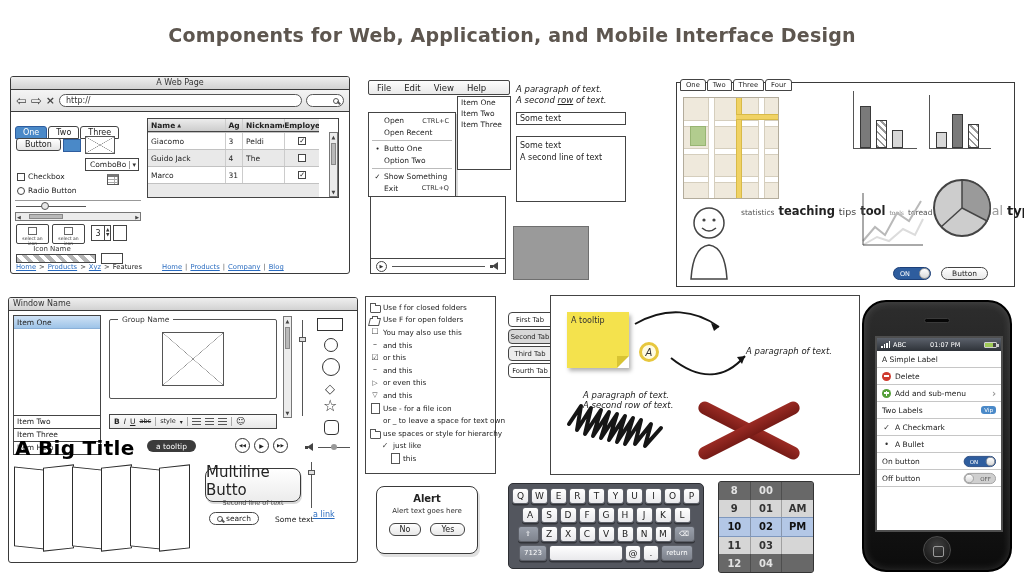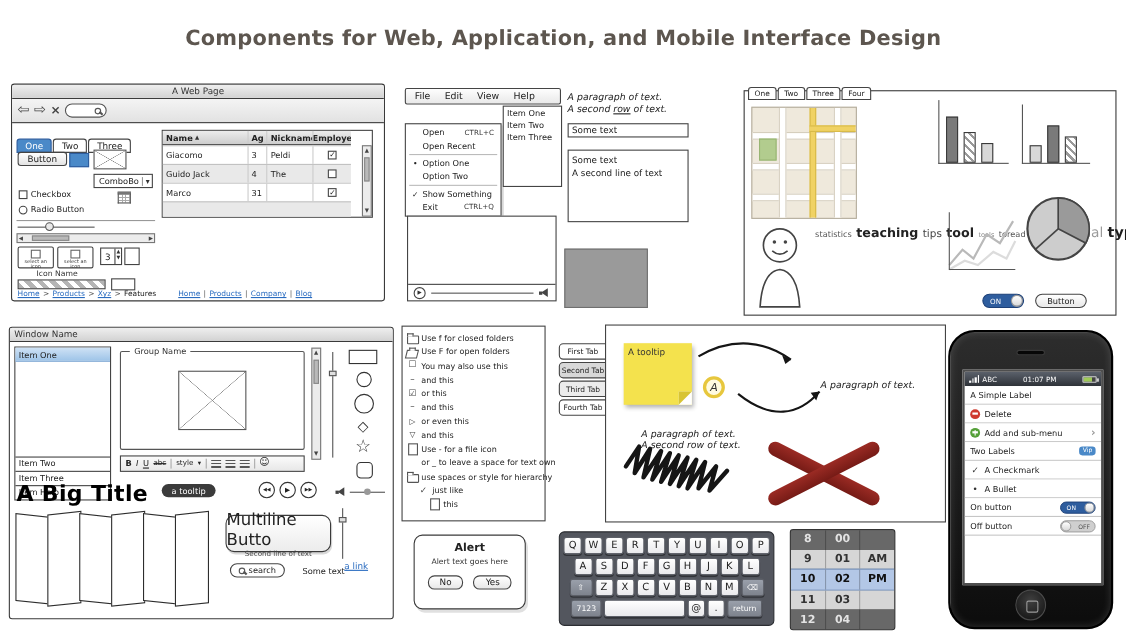--- a/index.html
+++ b/index.html
@@ -209,20 +209,21 @@
 <div id="canvas">
 
   <div class="sheet-title">Components for Web, Application, and Mobile Interface Design</div>
 
   <div class="win" style="left:10px;top:76px;width:340px;height:198px">
     <div class="titlebar">A Web Page</div>
     <div class="btoolbar">
       <span class="navic">⇦</span>
       <span class="navic">⇨</span>
       <span class="navic x">×</span>
+      <span class="urlbox">http://</span>
       <span class="searchpill">
           <span class="mag"></span>
         </span>
     </div>
     <div class="bcontent">
       <div style="position:absolute;left:4px;top:8px">
         <span class="btab active">One</span><span class="btab">Two</span><span class="btab">Three</span>
       </div>
       <span class="wbtn" style="position:absolute;left:5px;top:26px">Button</span>
       <span style="position:absolute;left:52px;top:27px;width:18px;height:13px;background:#4a89c8;border:1px solid #2e5d9e"></span>
@@ -334,21 +335,21 @@
     <div class="mitem">
         <span>Open</span>
         <span class="msc">CTRL+C</span>
       </div>
     <div class="mitem">
         <span>Open Recent</span>
       </div>
     <div class="msep"></div>
     <div class="mitem">
         <span class="mic">•</span>
-        <span>Option One</span>
+        <span>Butto One</span>
       </div>
     <div class="mitem">
         <span>Option Two</span>
       </div>
     <div class="msep"></div>
     <div class="mitem">
         <span class="mic">✓</span>
         <span>Show Something</span>
       </div>
     <div class="mitem">
@@ -436,21 +437,21 @@
 
   <div class="win" style="left:8px;top:297px;width:350px;height:266px">
     <div class="titlebar left">Window Name</div>
     <div class="wlist" style="left:4px;top:17px;width:88px;height:140px">
       <div class="wl-sel">Item One</div>
       <div class="wl-fill"></div>
       <div class="wl-row">Item Two</div>
       <div class="wl-row">Item Three</div>
       <div class="wl-row">Item Help</div>
     </div>
-    <div class="group" style="left:100px;top:21px;width:168px;height:90px">
+    <div class="group" style="left:100px;top:21px;width:168px;height:80px">
       <span class="legend">Group Name</span>
       <span class="xbox" style="width:62px;height:54px;display:block"></span>
     </div>
     <div class="rtools" style="left:100px;top:116px;width:168px;height:15px">
       <span class="rt b">B</span>
       <span class="rt i">I</span>
       <span class="rt u">U</span>
       <span class="rt s">abc</span>
       <span class="rtsep"></span>
       <span class="rt" style="font-size:6.5px">style</span>

